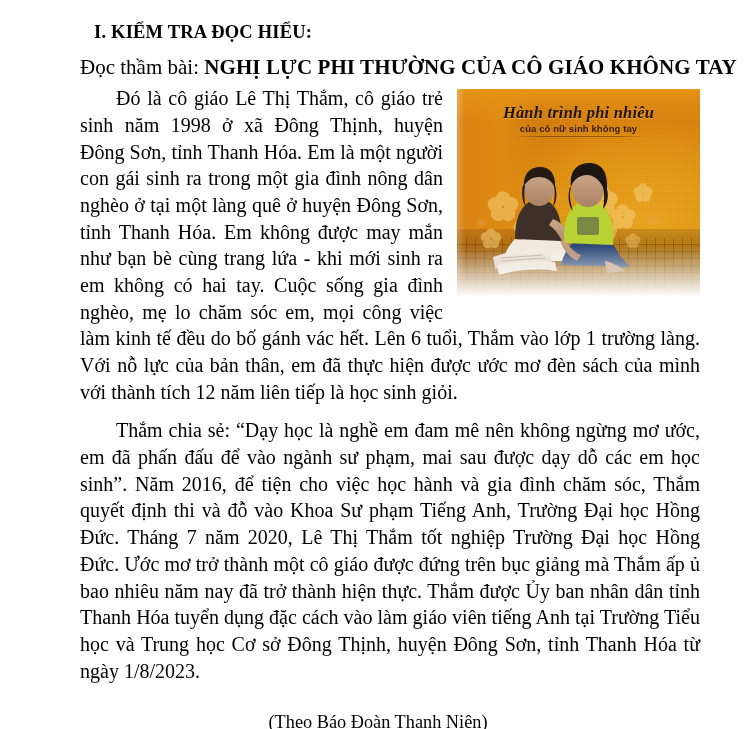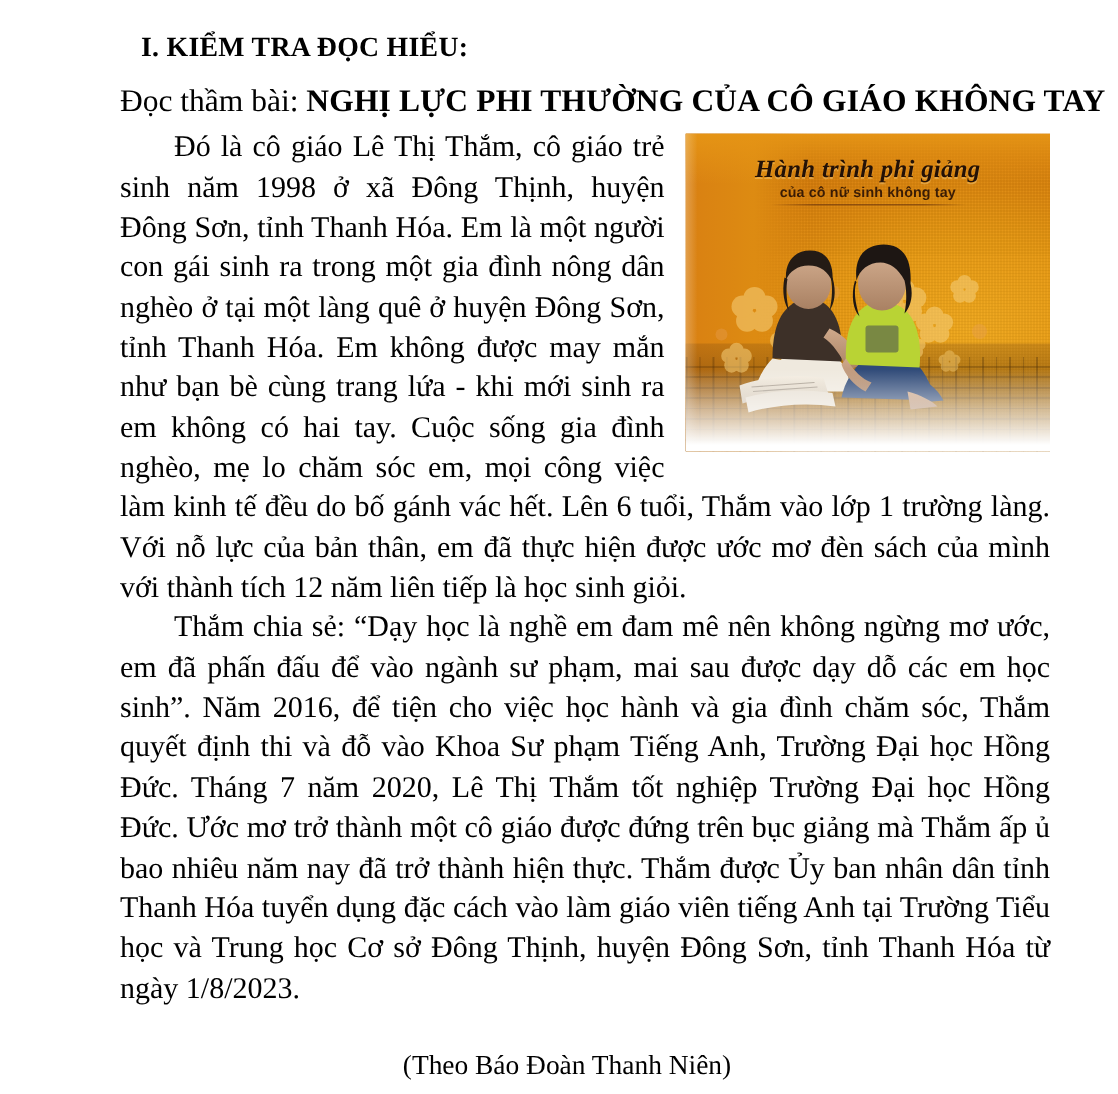--- a/index.html
+++ b/index.html
@@ -161,21 +161,21 @@
   
   .para {
     font-size: 20px;
     line-height: 1.335;
     text-align: justify;
     text-justify: inter-word;
     margin: 0;
     text-indent: 36px;
     hyphens: none;
   }
-  .para + .para { margin-top: 0px; }
+  .para + .para { margin-top: 12px; }
 
   .para.p1 { margin-top: 2px; }
 
   .attribution {
     margin-top: 26px;
     text-align: center;
     font-size: 18.3px;
     line-height: 1.335;
     padding-right: 24px;
   }
@@ -316,21 +316,21 @@
             <line x1="44" y1="169" x2="86" y2="166"></line>
             <line x1="45" y1="172" x2="88" y2="169"></line>
           </g>
         </g>
       </svg>
 
       <div class="floor"></div>
       <div class="floor-grid"></div>
 
       <div class="fig-title">
-        <span class="t1">Hành trình phi giảng</span>
+        <span class="t1">Hành trình phi nhiêu</span>
         <span class="t2">của cô nữ sinh không tay</span>
         <span class="rule"></span>
       </div>
 
       <div class="fade-bottom"></div>
       <div class="fade-side-l"></div>
     </figure>
 
     <p class="para p1">Đó là cô giáo Lê Thị Thắm, cô giáo trẻ sinh năm 1998 ở xã Đông Thịnh, huyện Đông Sơn, tỉnh Thanh Hóa. Em là một người con gái sinh ra trong một gia đình nông dân nghèo ở tại một làng quê ở huyện Đông Sơn, tỉnh Thanh Hóa. Em không được may mắn như bạn bè cùng trang lứa - khi mới sinh ra em không có hai tay. Cuộc sống gia đình nghèo, mẹ lo chăm sóc em, mọi công việc làm kinh tế đều do bố gánh vác hết. Lên 6 tuổi, Thắm vào lớp 1 trường làng. Với nỗ lực của bản thân, em đã thực hiện được ước mơ đèn sách của mình với thành tích 12 năm liên tiếp là học sinh giỏi.</p>
 

